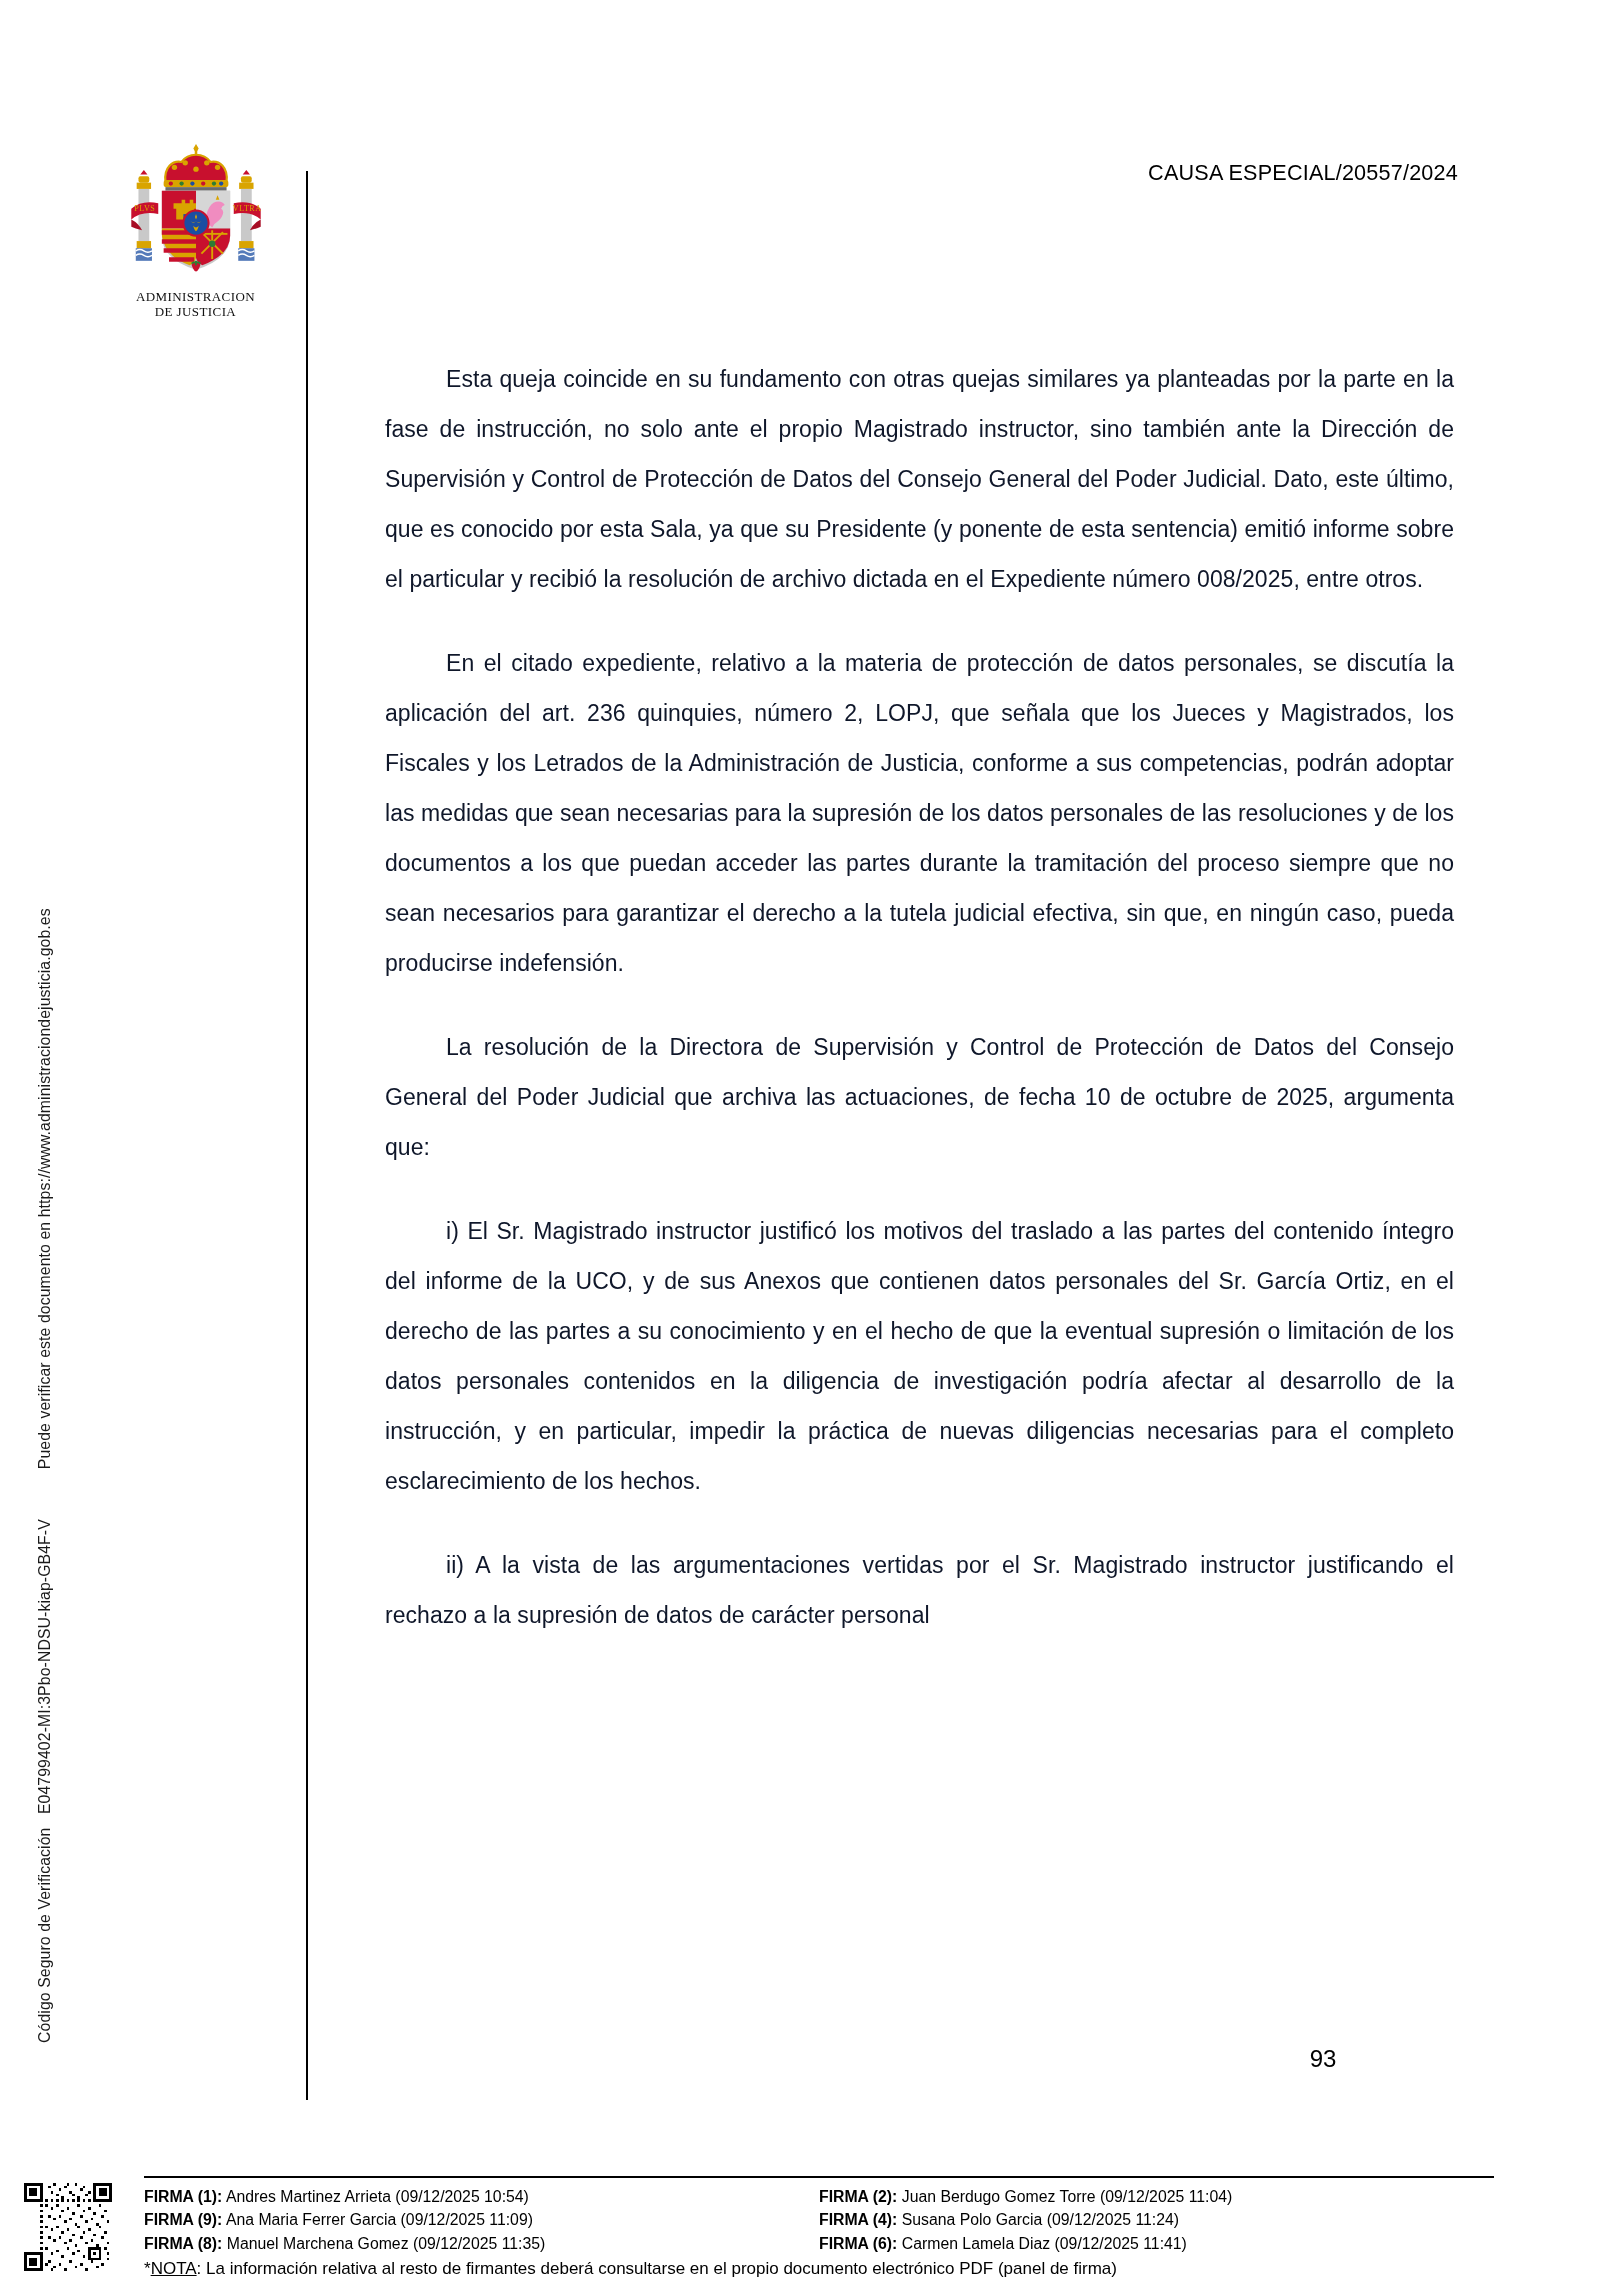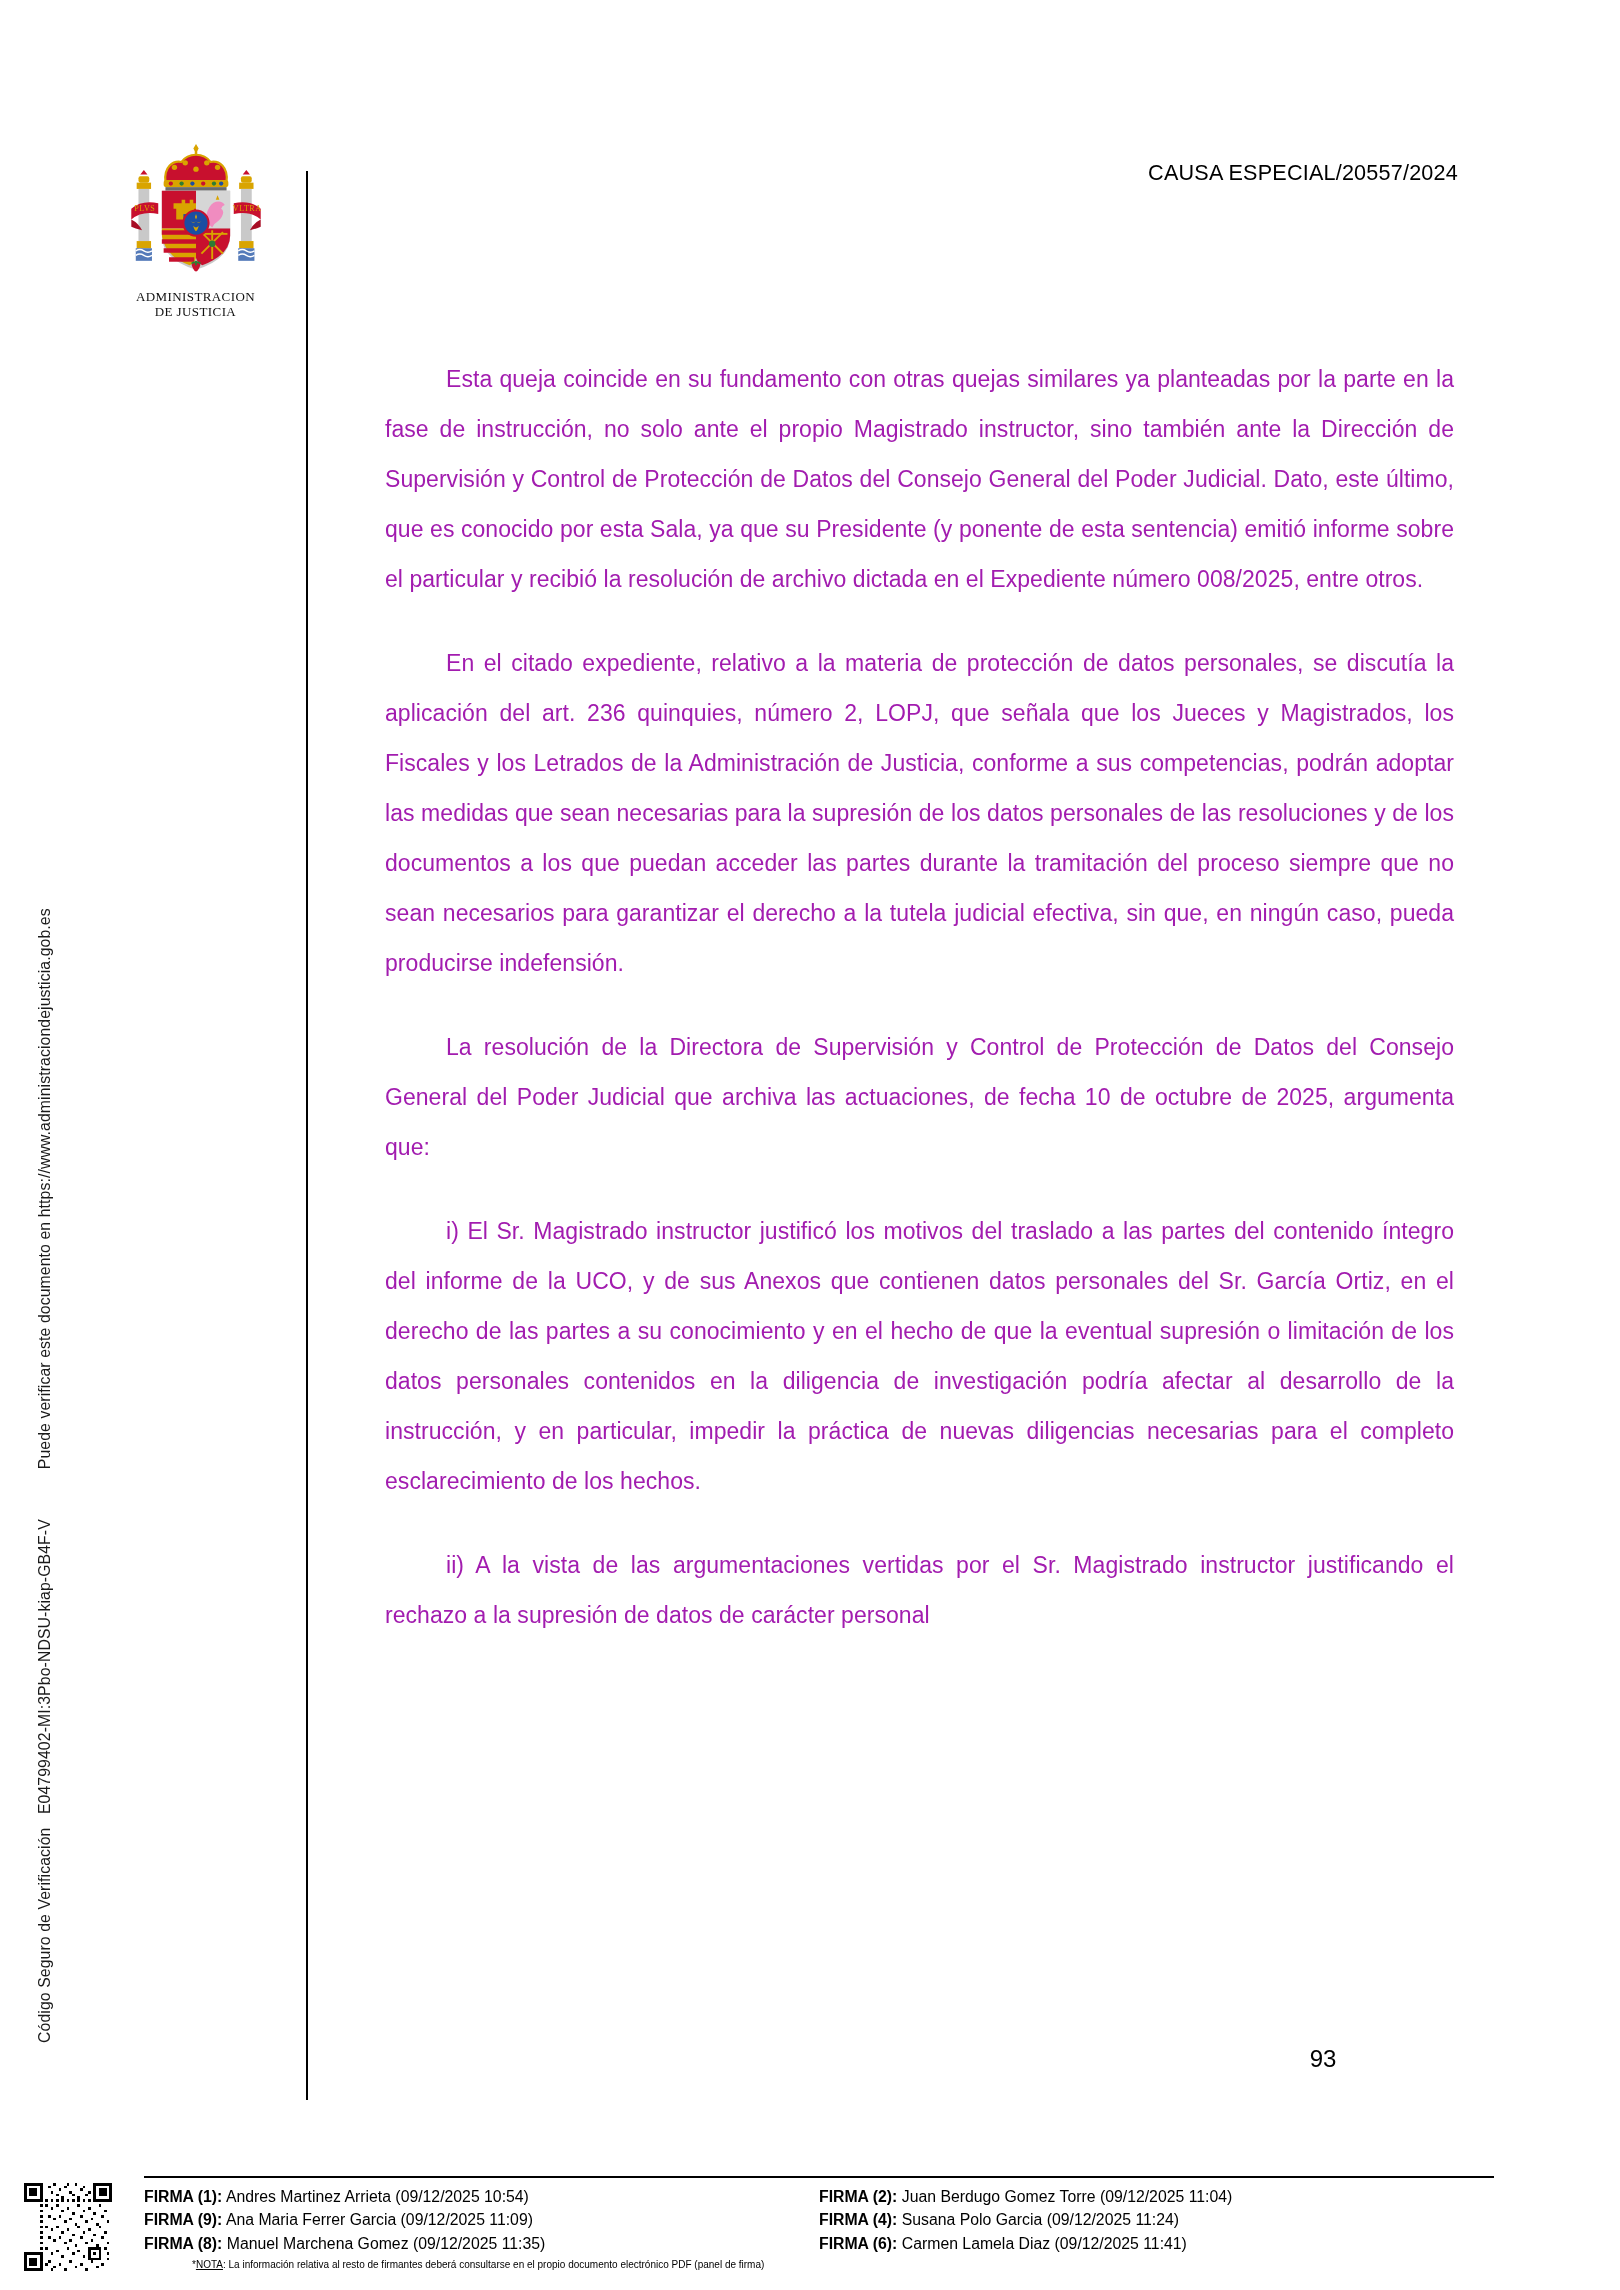--- a/index.html
+++ b/index.html
@@ -92,21 +92,21 @@
     top: 354px;
     width: 1069px;
   }
   p.para {
     margin: 0 0 34px 0;
     font-size: 23px;
     line-height: 50px;
     text-align: justify;
     text-indent: 61px;
     letter-spacing: 0.05px;
-    color: #a21caf;
+    color: #0f172a;
     -webkit-hyphens: none;
     hyphens: none;
   }
   p.para.last { margin-bottom: 0; }
 
   
   .page-number {
     position: absolute;
     left: 1188px;
     top: 2045px;
@@ -154,24 +154,23 @@
     line-height: 23.4px;
     color: #000;
     white-space: nowrap;
   }
   .sign-row .lbl { font-weight: bold; }
   .sign-row .val { font-weight: normal; }
   .footer-note {
     position: absolute;
     left: 144px;
     top: 99px;
-    font-size: 10px;
+    font-size: 17px;
     color: #000;
     white-space: nowrap;
-    margin-left: 48px;
   }
   .footer-note .note-word { text-decoration: underline; }
 </style>
 </head>
 <body>
 
 <div id="page">
 
   <div class="side-margin">
     <div class="side-text">

